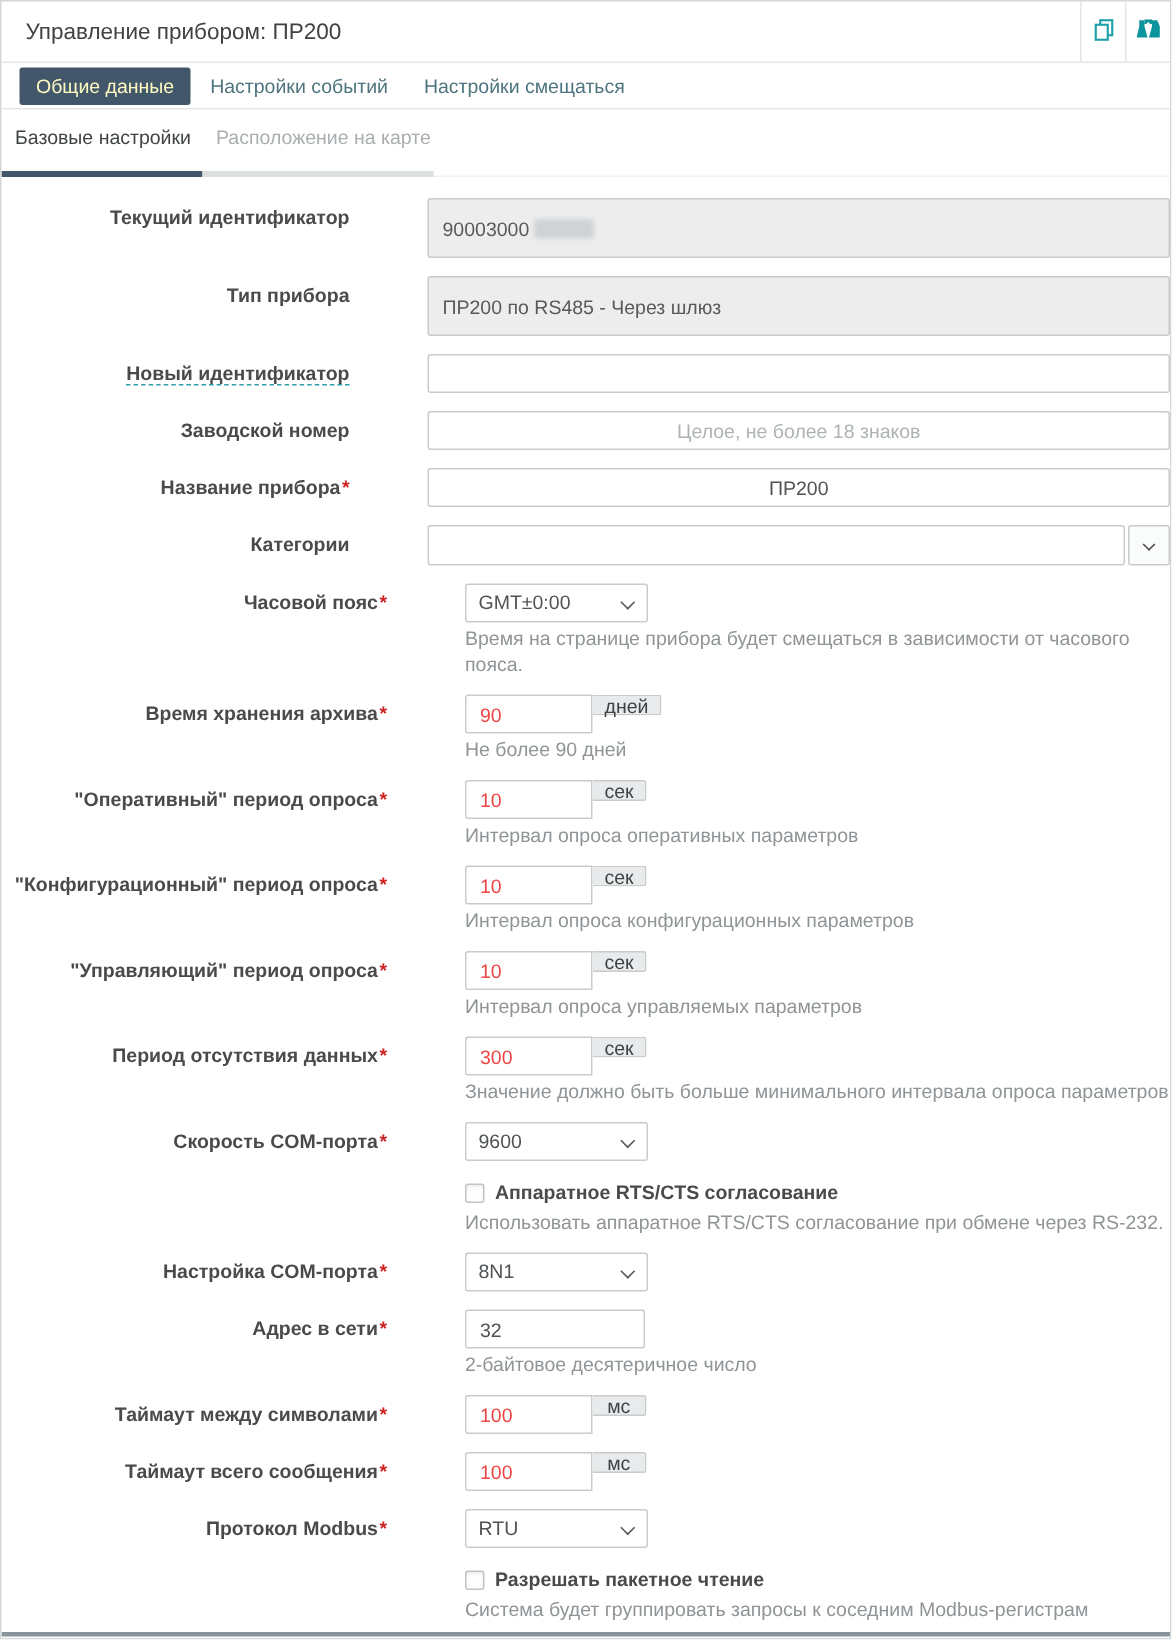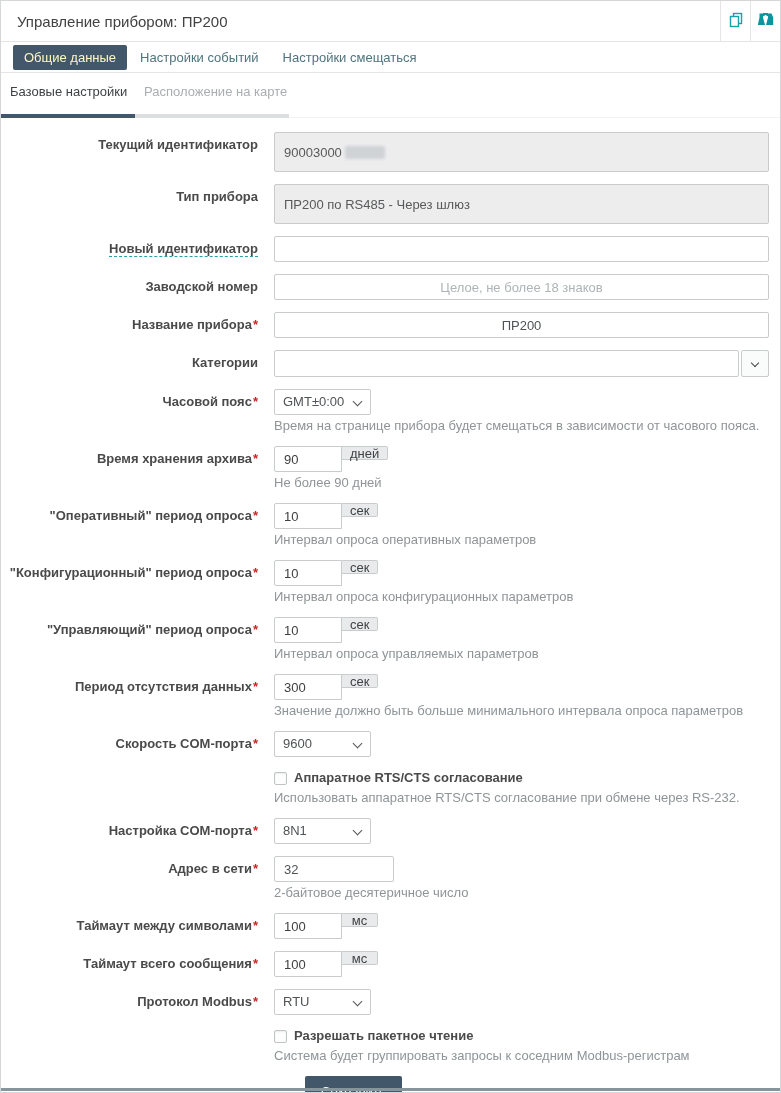--- a/index.html
+++ b/index.html
@@ -22,42 +22,42 @@
   
   .subtabs { display:flex; align-items:flex-end; height:45px; border-bottom:1px solid #f1f2f2; }
   .subtab { height:45px; display:flex; align-items:center; padding:0 12px 4px 9px; margin-bottom:-1px; border-bottom:4px solid #dcdfe0; cursor:pointer; white-space:nowrap; }
   .subtab.active { border-bottom-color:#42586a; color:#3f4345; }
   .subtab.inactive { color:#a9aeb0; }
   .subtab.w1 { width:134px; }
   .subtab.w2 { width:154px; }
 
   
   .form { padding-top:14px; }
-  .row { display:flex; margin-bottom:12px; }
+  .row { display:flex; margin-bottom:12px;gap:36px; }
   .lbl { width:257px; margin-right:16px; text-align:right; font-weight:bold; color:#4a4a4a; line-height:26px; white-space:nowrap; }
   .req { color:#cc2222; margin-left:1px; }
   .ctrl { flex:1; }
   .help { margin-top:2px; line-height:17px; color:#8f9497; }
   .dotted { border-bottom:1px dashed #2d9fa7; cursor:help; }
 
   input.txt { width:495px; height:26px; border:1px solid #c8cccd; border-radius:2px; padding:0 9px; font:13px "Liberation Sans", sans-serif; color:#4f5355; background:#fff; outline:none;text-align:center; }
   input.txt::placeholder { color:#aeb4b6; opacity:1; }
   .disabled-input { width:495px; height:40px; border:1px solid #c9caca; border-radius:2px; padding:0 9px; background:#ededee; color:#58595a; display:flex; align-items:center; }
   .redacted { display:inline-block; width:40px; height:13px; margin-left:3px; background:#cfd3d5; border-radius:2px; filter:blur(1.5px); }
 
   .multiselect { display:flex; align-items:stretch; }
   .multiselect input { width:465px; height:27px; border:1px solid #c8cccd; border-radius:2px; padding:0 9px; font:13px "Liberation Sans", sans-serif; color:#4f5355; outline:none; }
   .ms-addon { width:28px; height:27px; margin-left:2px; border:1px solid #c8cccd; border-radius:2px; background:#fafbfb; display:flex; align-items:center; justify-content:center; cursor:pointer; }
 
-  .select { position:relative; width:97px; height:26px; border:1px solid #c8cccd; border-radius:2px; background:#fff; padding:0 22px 0 8px; line-height:24px; color:#4f5355; cursor:pointer; }
+  .select { position:relative; width:122px; height:26px; border:1px solid #c8cccd; border-radius:2px; background:#fff; padding:0 22px 0 8px; line-height:24px; color:#4f5355; cursor:pointer; }
   .chev { position:absolute; right:9px; top:8px; width:7px; height:7px; border-right:1.5px solid #555; border-bottom:1.5px solid #555; transform:rotate(45deg); }
   .chev-sm { width:6px; height:6px; border-right:1.5px solid #444; border-bottom:1.5px solid #444; transform:rotate(45deg); margin-top:-2px; }
 
   .unit-group { display:flex; }
-  .unit-group input { width:68px; height:26px; border:1px solid #c8cccd; border-radius:2px 0 0 2px; padding:0 9px; font:13px "Liberation Sans", sans-serif; color:#404040; outline:none; }
+  .unit-group input { width:85px; height:26px; border:1px solid #c8cccd; border-radius:2px 0 0 2px; padding:0 9px; font:13px "Liberation Sans", sans-serif; color:#ef4444; outline:none; }
   .unit { min-width:36px; height:14px; border:1px solid #c8cccd; border-left:none; border-radius:0 2px 2px 0; background:#e8eaeb; color:#3f4345; display:flex; align-items:center; justify-content:center; padding:0 8px; }
   input.num { width:120px; height:26px; border:1px solid #c8cccd; border-radius:2px; padding:0 9px; font:13px "Liberation Sans", sans-serif; color:#4f5355; outline:none; }
 
   .cbx-row { display:flex; align-items:center; line-height:18px; }
   .cbx { width:13px; height:13px; border:1px solid #bfc5c7; border-radius:2px; background:#fdfdfd; box-shadow:inset 0 1px 2px rgba(0,0,0,.07); margin-right:7px; flex:none; cursor:pointer; }
   .cbx-label { font-weight:bold; color:#4a4a4a; }
 
   .save-btn { display:inline-block; height:30px; line-height:30px; padding:0 16px; background:#42586a; color:#fff; border:none; border-radius:2px; font:13px "Liberation Sans", sans-serif; cursor:pointer;margin-left:31px; }
 </style>
 </head>

